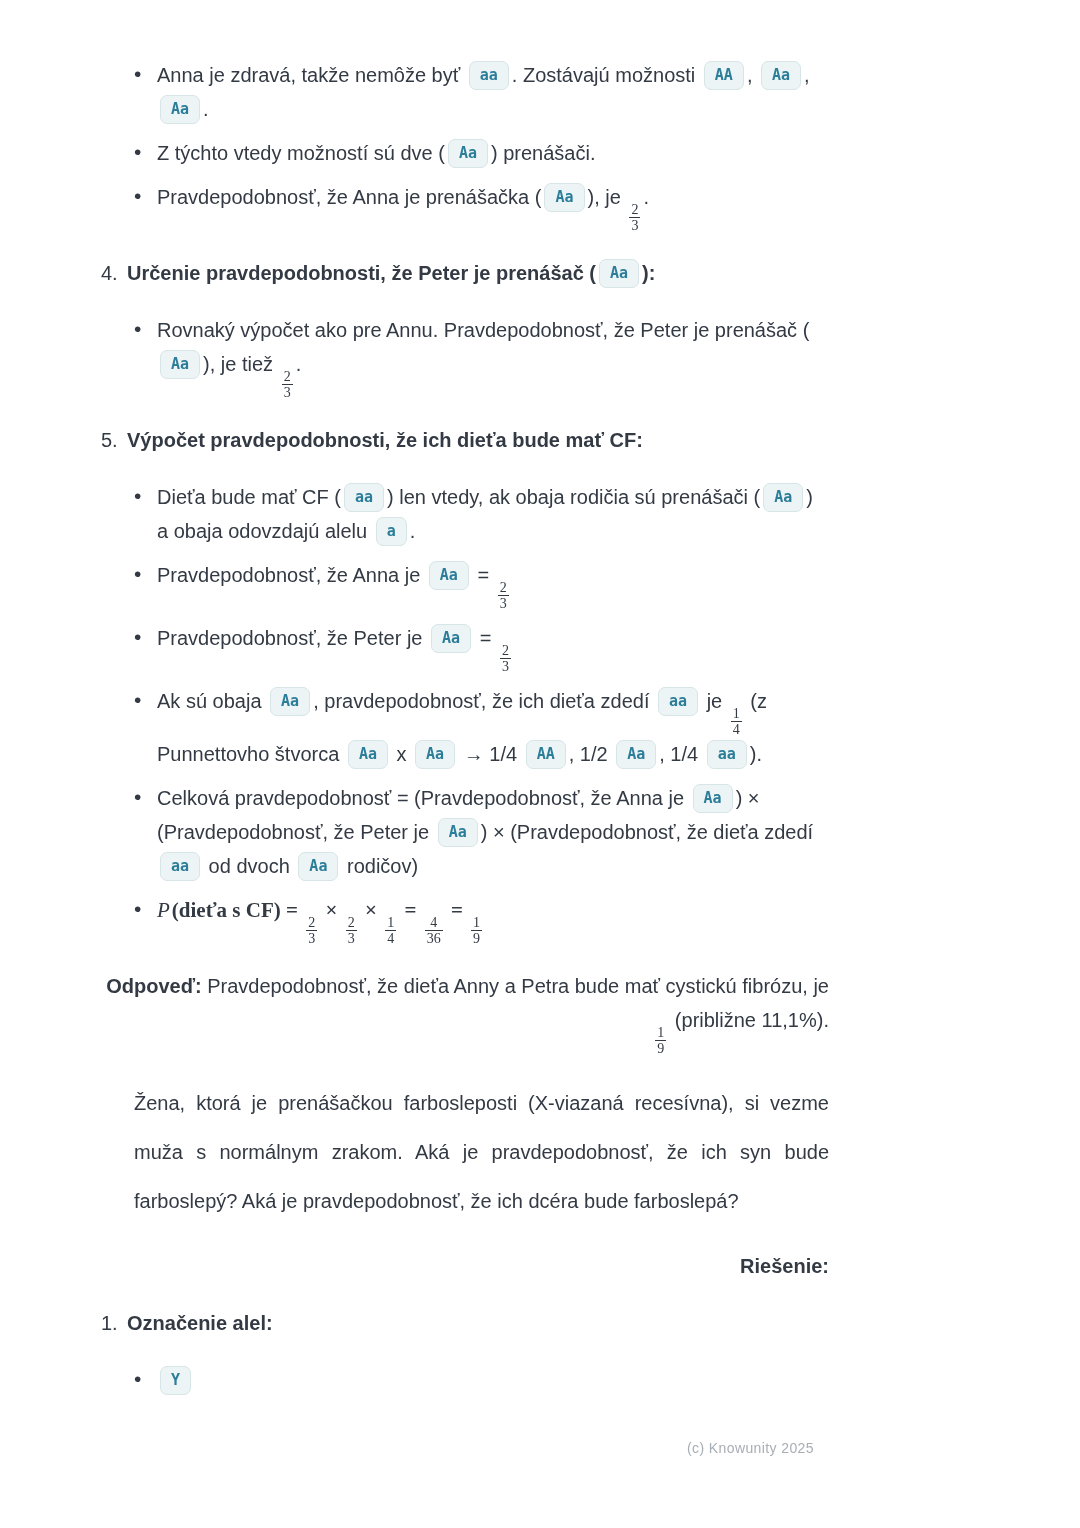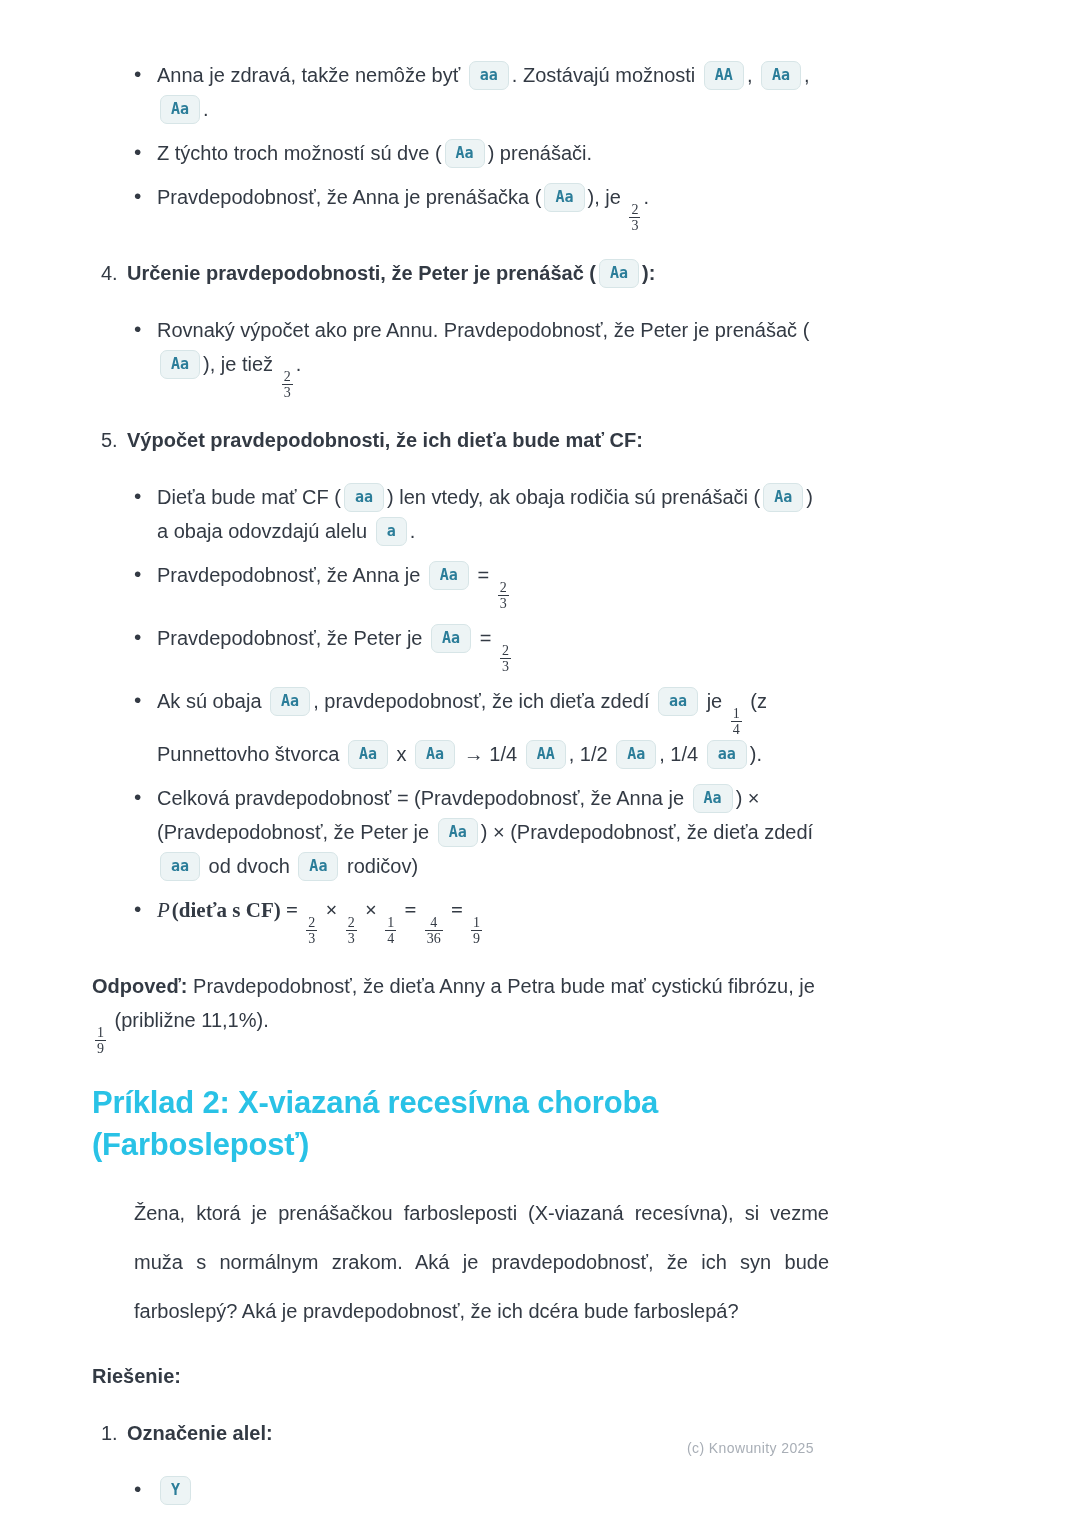--- a/index.html
+++ b/index.html
@@ -31,21 +31,21 @@
     top: -1px;
     font-size: 21px;
     color: var(--body_text, #333a44);
   }
   
   .numitem { display: flex; margin: 23px 0; }
   .numitem .num { flex: 0 0 35px; padding-left: 9px; font-weight: 400; }
   .numitem .numtitle { flex: 1; font-weight: 700; }
   .numitem strong { font-weight: 700; margin-top: 43px; }
   
-  p.para { margin: 23px 0; }
+  p.para { margin: 23px 0; text-align: right; }
   p.para.justify { text-align: justify; line-height: 49px; margin-left: 42px; }
   strong { font-weight: 700; }
   
   h2 {
     color: var(--heading_accent, #29c2e6);
     font-size: 31px;
     line-height: 42px;
     font-weight: 700;
     margin: 26px 0 23px;
     letter-spacing: -0.2px;
@@ -105,21 +105,21 @@
     z-index: 2;
   }
 </style>
 </head>
 <body>
 
 <div class="page">
   <div class="content">
       <ul class="bullets">
         <li class="bullet"><span>Anna je zdravá, takže nemôže byť </span><code class="badge">aa</code><span>. Zostávajú možnosti </span><code class="badge">AA</code><span>, </span><code class="badge">Aa</code><span>, </span><code class="badge">Aa</code><span>.</span></li>
-        <li class="bullet"><span>Z týchto troch možností sú dve (</span><code class="badge">Aa</code><span>) prenášači.</span></li>
+        <li class="bullet"><span>Z týchto vtedy možností sú dve (</span><code class="badge">Aa</code><span>) prenášači.</span></li>
         <li class="bullet"><span>Pravdepodobnosť, že Anna je prenášačka (</span><code class="badge">Aa</code><span>), je </span><span class="frac">
             <span class="fnum">2</span>
             <span class="fden">3</span>
           </span><span>.</span></li>
       </ul>
       <div class="numitem">
         <span class="num">4.</span>
         <span class="numtitle"><strong>Určenie pravdepodobnosti, že Peter je prenášač (</strong><code class="badge">Aa</code><strong>):</strong></span>
       </div>
       <ul class="bullets">
@@ -161,21 +161,20 @@
             <span class="fden">36</span>
           </span><span class="mt"> = </span><span class="frac">
             <span class="fnum">1</span>
             <span class="fden">9</span>
           </span></li>
       </ul>
       <p class="para"><strong>Odpoveď:</strong><span> Pravdepodobnosť, že dieťa Anny a Petra bude mať cystickú fibrózu, je </span><span class="frac">
           <span class="fnum">1</span>
           <span class="fden">9</span>
         </span><span> (približne 11,1%).</span></p>
-      <h2>Príklad 2: X-viazaná recesívna choroba (Farbosleposť)</h2>
       <p class="para justify"><span>Žena, ktorá je prenášačkou farbosleposti (X-viazaná recesívna), si vezme muža s normálnym zrakom. Aká je pravdepodobnosť, že ich syn bude farboslepý? Aká je pravdepodobnosť, že ich dcéra bude farboslepá?</span></p>
       <p class="para"><strong>Riešenie:</strong></p>
       <div class="numitem">
         <span class="num">1.</span>
         <span class="numtitle"><strong>Označenie alel:</strong></span>
       </div>
       <ul class="bullets">
         <li class="bullet"><code class="badge">Y</code></li>
       </ul>
     </div>

